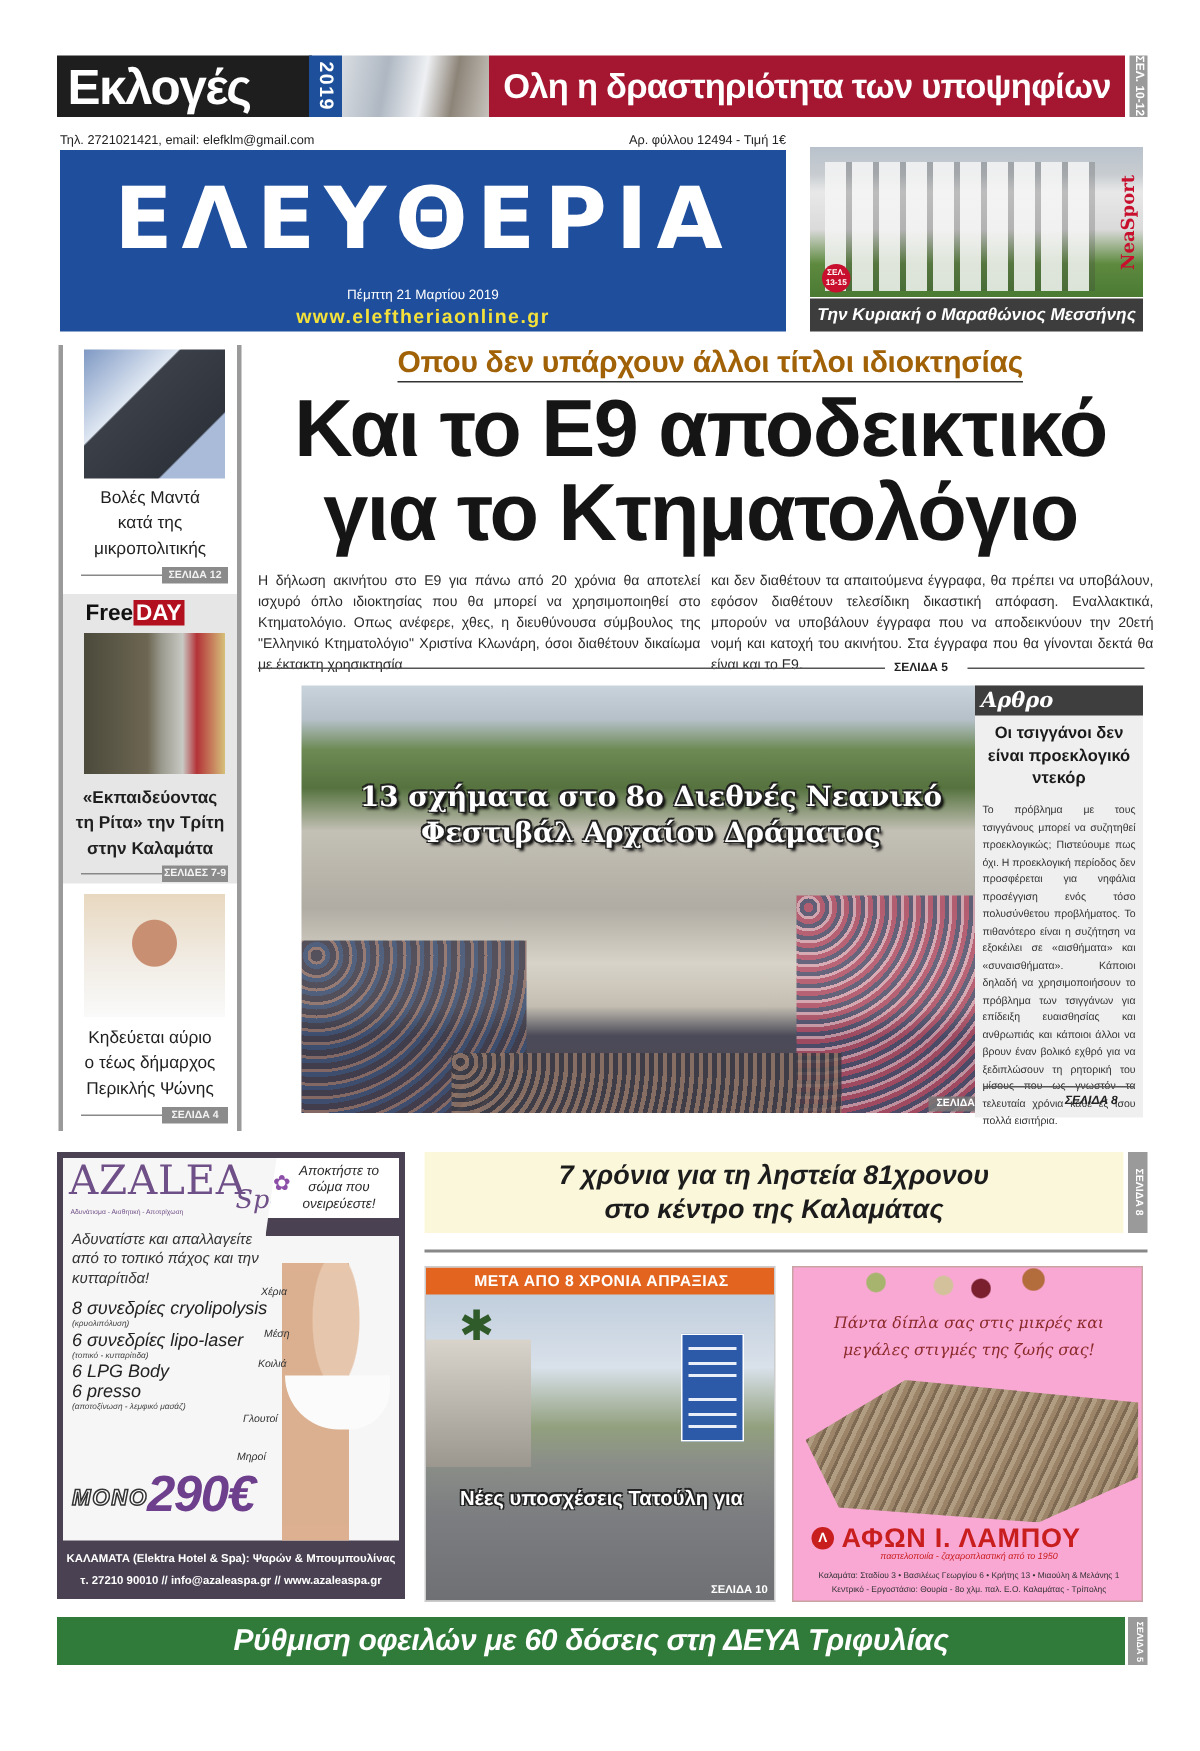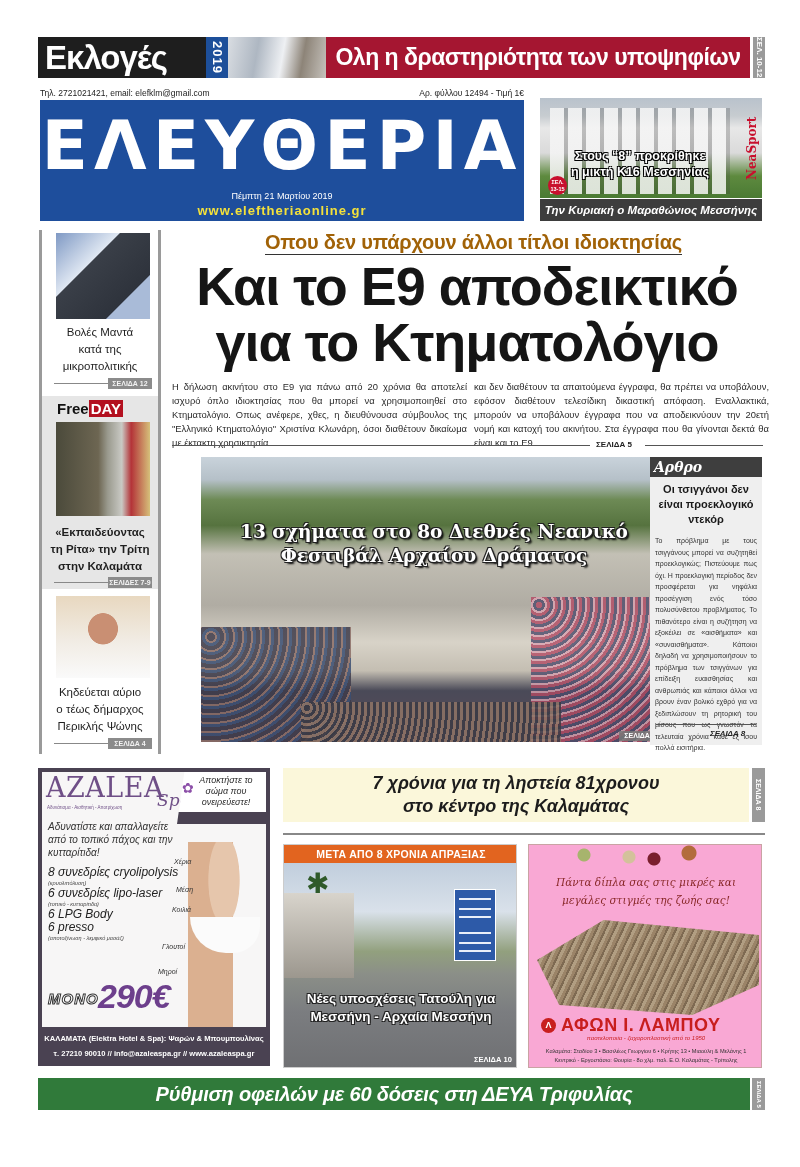--- a/index.html
+++ b/index.html
@@ -20,21 +20,21 @@
   .el-page { left: 753px; top: 37px; width: 12px; height: 41px; background: #9a9a9a; color: #fff;
     font-size: 8px; writing-mode: vertical-rl; text-align: center; line-height: 12px; font-weight: bold; }
 
   
   .contact { left: 40px; top: 88px; font-size: 8.5px; color: #222; }
   .issue { left: 400px; top: 88px; width: 124px; text-align: right; font-size: 8.5px; color: #222; }
 
   
   #masthead { left: 40px; top: 100px; width: 484px; height: 121px; background: #1e4e9c; }
   .logo { left: 0; top: 6px; width: 484px; text-align: center; color: #fff; font-family: "DejaVu Sans", sans-serif;
-    font-weight: bold; font-size: 68px; letter-spacing: 6px; line-height: 80px; }
+    font-weight: bold; font-size: 57px; letter-spacing: 6px; line-height: 80px; }
   .date { left: 0; top: 91px; width: 484px; text-align: center; color: #fff; font-size: 9px; }
   .url { left: 0; top: 103px; width: 484px; text-align: center; color: #f4e13a; font-weight: bold;
     font-size: 13px; letter-spacing: 1px; }
 
   
   #sport-teaser { left: 540px; top: 98px; width: 222px; height: 123px; }
   .sport-photo { left: 0; top: 0; width: 222px; height: 100px;
     background: linear-gradient(180deg, #b9c2cc 0%, #c7ccd0 18%, #e8e8e8 30%, #dadada 55%, #5e8a3f 78%, #4a7a33 100%); }
   .players { left: 10px; top: 10px; width: 180px; height: 86px;
     background: repeating-linear-gradient(90deg, rgba(245,245,245,0.85) 0 14px, rgba(60,60,60,0.25) 14px 18px); }
@@ -178,24 +178,20 @@
 
 <div id="masthead" class="abs">
   <div class="abs logo">ΕΛΕΥΘΕΡΙΑ</div>
   <div class="abs date">Πέμπτη 21 Μαρτίου 2019</div>
   <div class="abs url">www.eleftheriaonline.gr</div>
 </div>
 
 <div id="sport-teaser" class="abs">
   <div class="abs sport-photo"></div>
   <div class="abs players"></div>
-  <div class="abs sport-head">
-    <div>Στους “8” προκρίθηκε</div>
-    <div>η μικτή Κ16 Μεσσηνίας</div>
-  </div>
   <div class="abs sport-badge">ΣΕΛ. 13-15</div>
   <div class="abs sport-brand">NeaSport</div>
   <div class="abs sport-bar">Την Κυριακή ο Μαραθώνιος Μεσσήνης</div>
 </div>
 
 <div id="sidebar" class="abs">
 
   <div class="side-block" style="top:0; height:160px;">
     <div class="side-photo" style="top:3px; height:86px; background: linear-gradient(135deg,#7f99c4 0%,#dfe7f2 35%,#3a3f48 36%,#2e333c 75%,#a9bbd8 76%);"></div>
     <div class="side-text" style="top:94px;">
@@ -314,21 +310,20 @@
     <div class="road-sign-line" style="top:8px;"></div>
     <div class="road-sign-line" style="top:18px;"></div>
     <div class="road-sign-line" style="top:26px;"></div>
     <div class="road-sign-line" style="top:42px;"></div>
     <div class="road-sign-line" style="top:52px;"></div>
     <div class="road-sign-line" style="top:60px;"></div>
   </div>
   <div class="abs road-bar">ΜΕΤΑ ΑΠΟ 8 ΧΡΟΝΙΑ ΑΠΡΑΞΙΑΣ</div>
   <div class="abs road-head">
     <div>Νέες υποσχέσεις Τατούλη για</div>
-    <div>Μεσσήνη - Αρχαία Μεσσήνη</div>
   </div>
   <div class="abs road-page">ΣΕΛΙΔΑ 10</div>
 </div>
 
 <div id="lambou" class="abs">
   <div class="abs lb-nuts"></div>
   <div class="abs lb-slogan">
     <div>Πάντα δίπλα σας στις μικρές και</div>
     <div>μεγάλες στιγμές της ζωής σας!</div>
   </div>

